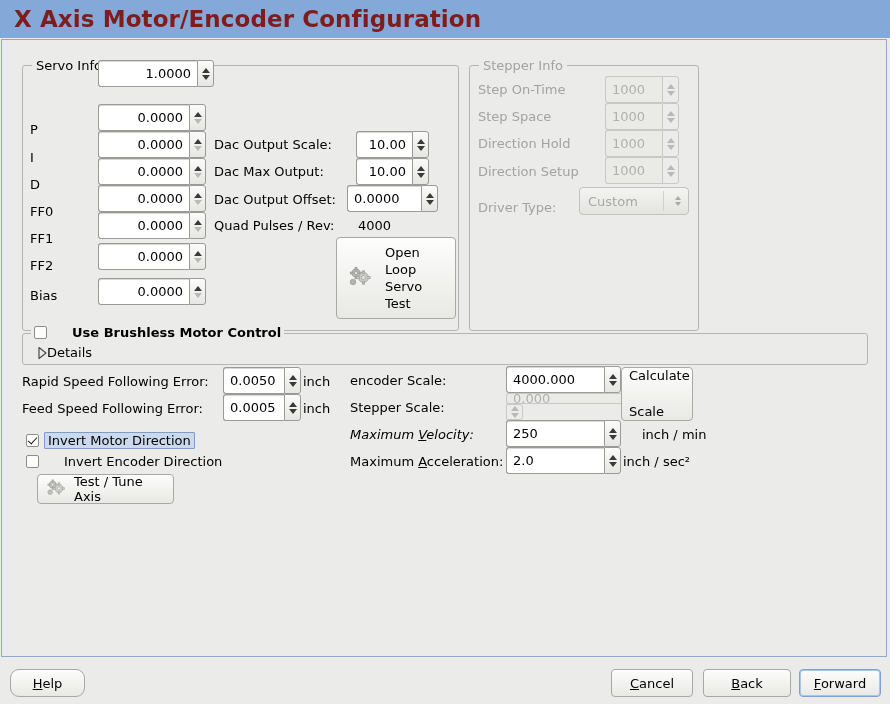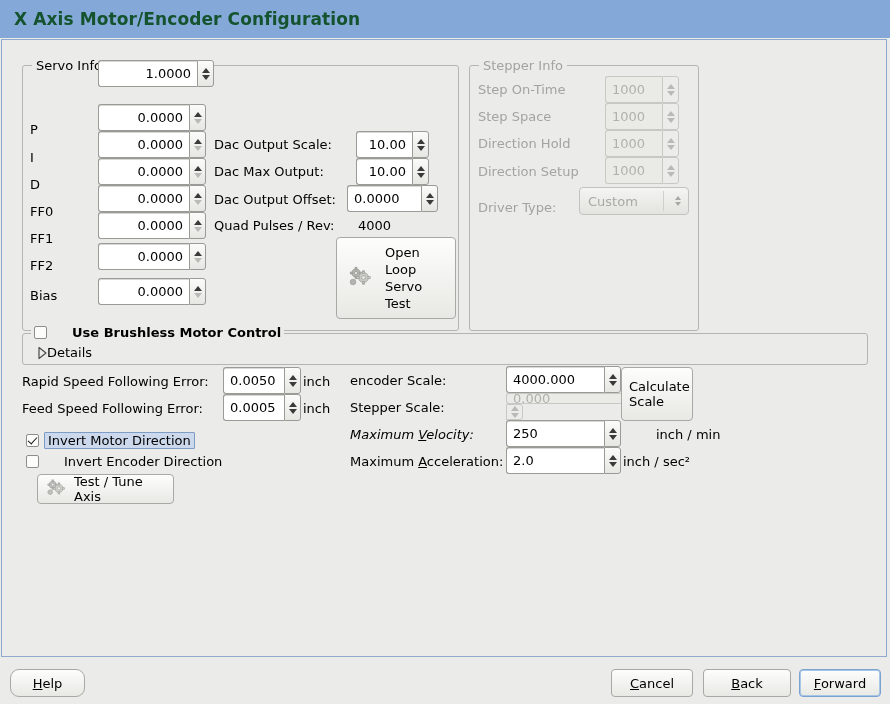--- a/index.html
+++ b/index.html
@@ -14,22 +14,22 @@
   #root { position: relative; width: 890px; height: 704px; }
 
   
   .titlebar {
     position: absolute; left: 0; top: 0; width: 890px; height: 38px;
     background: #84a9d8;
     display: flex; align-items: center;
   }
   .titlebar .title {
     margin-left: 14px;
-    color: #14532d;
-    font-size: 17px;
+    color: #7f1d1d;
+    font-size: 23px;
     font-weight: bold;
     letter-spacing: 0.1px;
   }
 
   
   .content {
     position: absolute; left: 1px; top: 39px; width: 886px; height: 618px;
     background: #ebebe9;
     border: 1px solid #8ea9cc;
     box-sizing: border-box;
@@ -481,36 +481,36 @@
 
     <div class="lbl" style="left:348px; top:360px;">Stepper Scale:</div>
     <div class="spin disabled" style="left:504px; top:353px; width:115px;flex-direction:column;">
       <div class="entry left">0.000</div>
       <div class="stepper">
         <div class="arrow up off"></div>
         <div class="arrow down off"></div>
       </div>
     </div>
 
-    <div class="btn" style="left:619px; top:327px; width:72px; height:54px; flex-direction:column; align-items:flex-start; justify-content:center; padding-left:7px;">
+    <div class="btn" style="left:619px; top:327px; width:72px; height:54px; flex-direction:column; align-items:flex-start; justify-content:flex-start; padding-left:7px;gap:21px;">
       <span>Calculate</span>
       <span>Scale</span>
     </div>
 
     <div class="lbl" style="left:348px; top:387px;font-style:italic;">
       <span>Maximum </span><span class="u">V</span><span>elocity:</span>
     </div>
     <div class="spin" style="left:504px; top:380px; width:115px;">
       <div class="entry left">250</div>
       <div class="stepper">
         <div class="arrow up"></div>
         <div class="arrow down"></div>
       </div>
     </div>
-    <div class="lbl" style="left:654px; top:387px;">inch / min</div>
+    <div class="lbl" style="left:640px; top:387px;">inch / min</div>
 
     <div class="lbl" style="left:348px; top:414px;">
       <span>Maximum </span><span class="u">A</span><span>cceleration:</span>
     </div>
     <div class="spin" style="left:504px; top:407px; width:115px;">
       <div class="entry left">2.0</div>
       <div class="stepper">
         <div class="arrow up"></div>
         <div class="arrow down"></div>
       </div>

